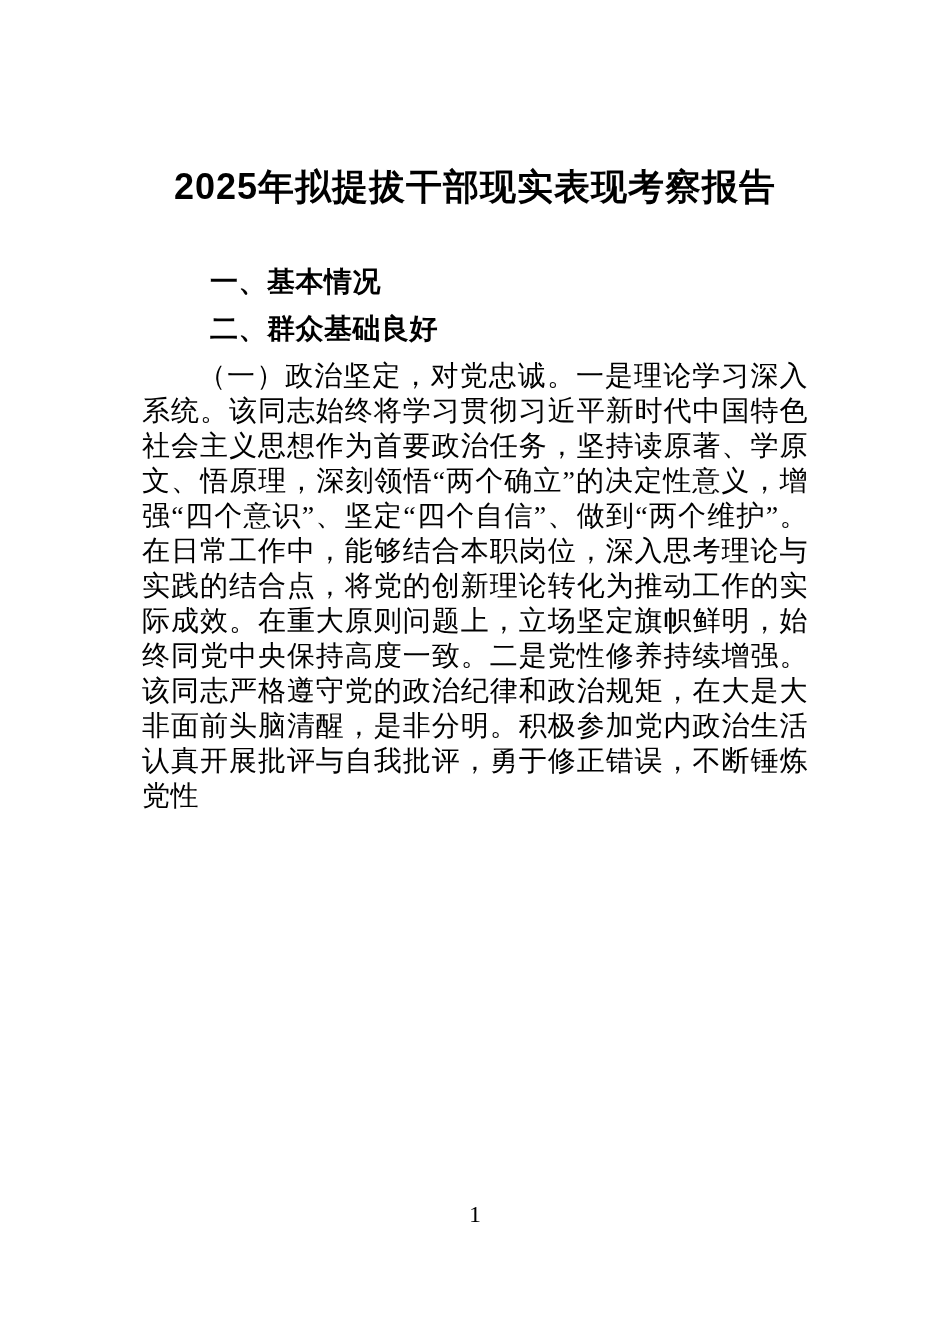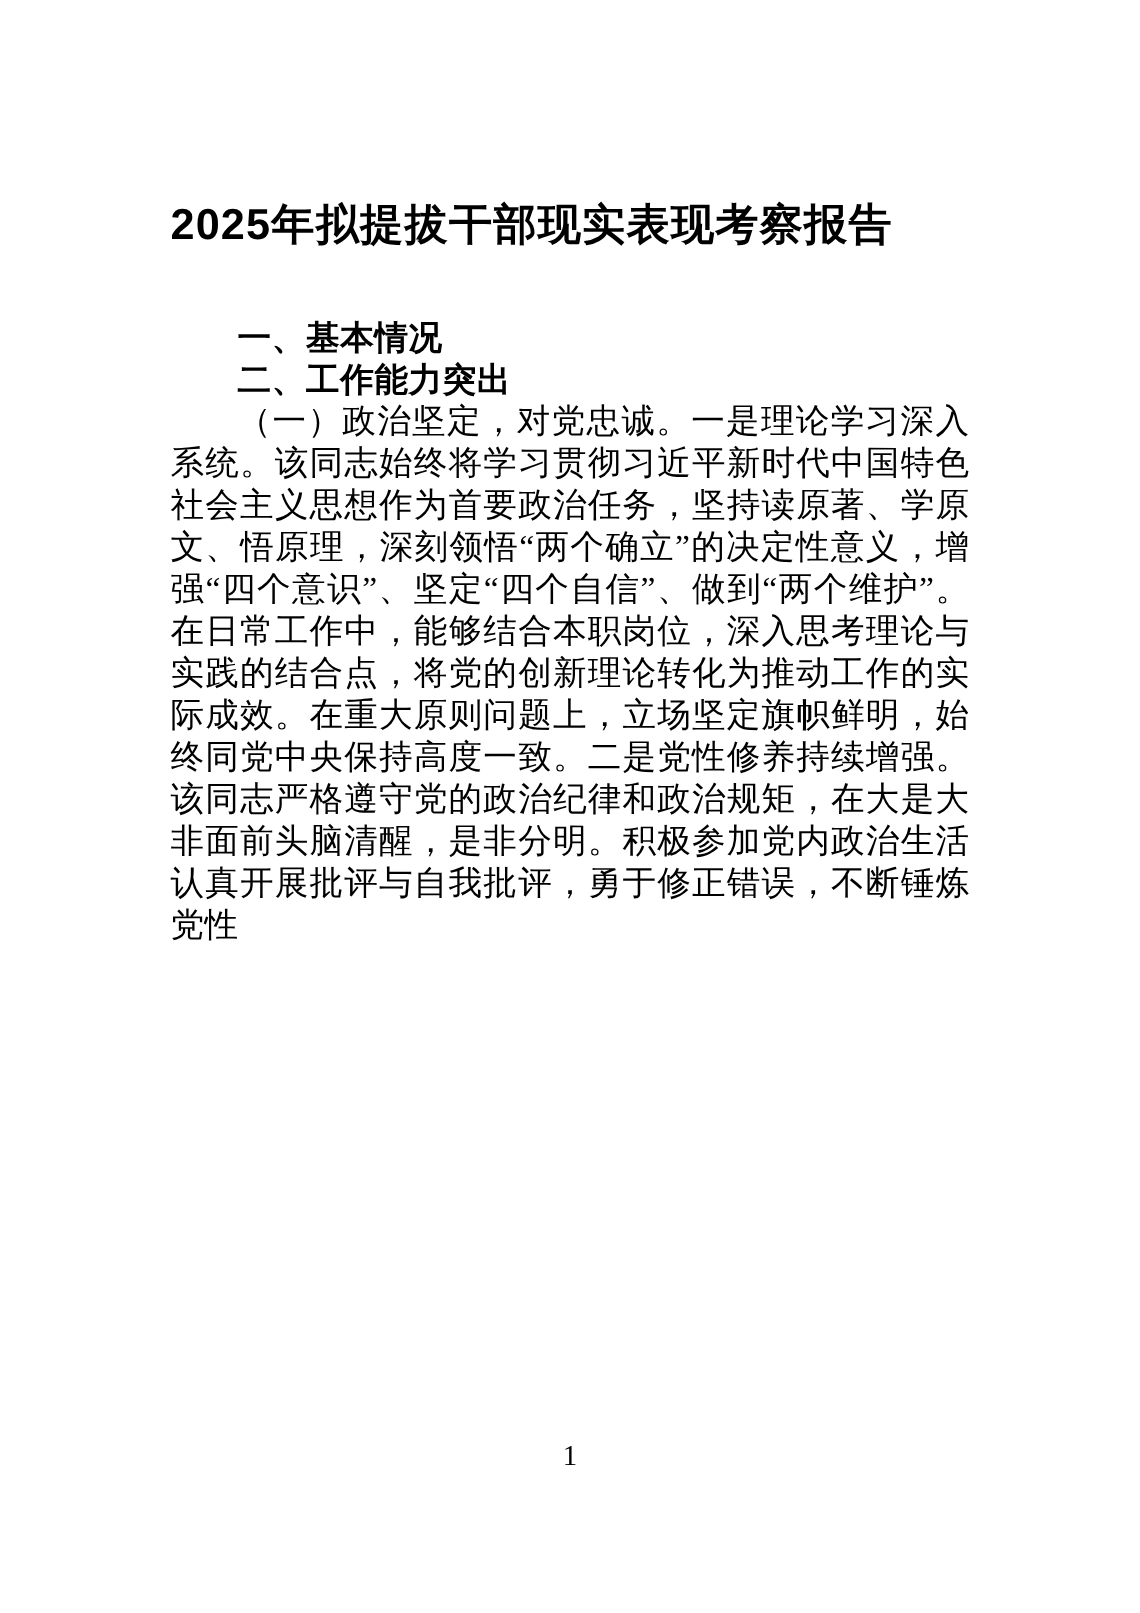--- a/index.html
+++ b/index.html
@@ -17,36 +17,37 @@
     overflow: hidden;
     font-family: "Liberation Serif", "DejaVu Serif", serif;
     color: #000000;
   }
   .doc-title {
     margin: 0 0 56px 0;
     font-family: "Liberation Sans", "DejaVu Sans", sans-serif;
     font-weight: bold;
     font-size: 36px;
     line-height: 1.2;
+    text-align: center;
     letter-spacing: 1px;
   }
   .body-text {
     font-size: 28px;
     line-height: 35px;
   }
   .para {
     margin: 0;
     text-indent: 2em;
     text-align: justify;
     font-size: 28px;
     line-height: 35px;
     letter-spacing: 0.5px;
   }
   .heading {
-    margin: 0;
+    margin: 12px;
     text-indent: 2em;
     font-family: "Liberation Sans", "DejaVu Sans", sans-serif;
     font-weight: bold;
     font-size: 28px;
     line-height: 35px;
     letter-spacing: 0.5px;
   }
   .page-number {
     position: absolute;
     left: 0;
@@ -64,21 +65,21 @@
 <div class="page">
 
   <h1 class="doc-title">2025年拟提拔干部现实表现考察报告</h1>
 
   <div class="body-text">
 
 
     <p class="heading">一、基本情况</p>
 
 
-    <p class="heading">二、工作能力突出</p>
+    <p class="heading">二、群众基础良好</p>
 
     <p class="para">（一）政治坚定，对党忠诚。一是理论学习深入系统。该同志始终将学习贯彻习近平新时代中国特色社会主义思想作为首要政治任务，坚持读原著、学原文、悟原理，深刻领悟“两个确立”的决定性意义，增强“四个意识”、坚定“四个自信”、做到“两个维护”。在日常工作中，能够结合本职岗位，深入思考理论与实践的结合点，将党的创新理论转化为推动工作的实际成效。在重大原则问题上，立场坚定旗帜鲜明，始终同党中央保持高度一致。二是党性修养持续增强。该同志严格遵守党的政治纪律和政治规矩，在大是大非面前头脑清醒，是非分明。积极参加党内政治生活认真开展批评与自我批评，勇于修正错误，不断锤炼党性</p>
 
   </div>
 
   <div class="page-number">1</div>
 
 </div>
 
 </body></html>

